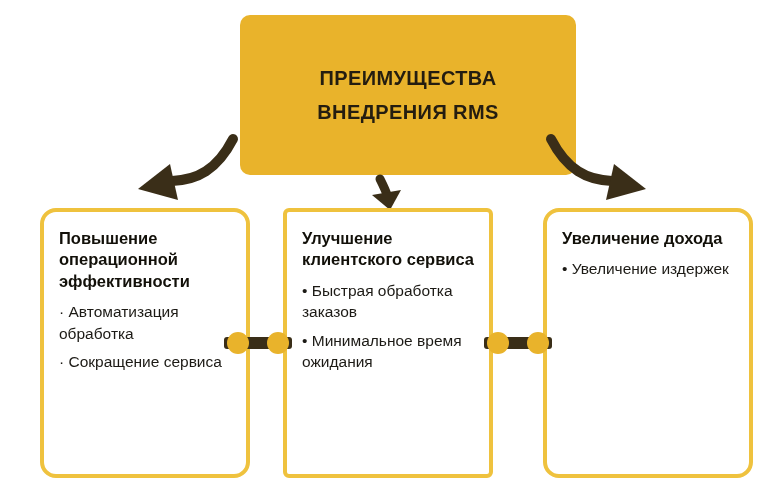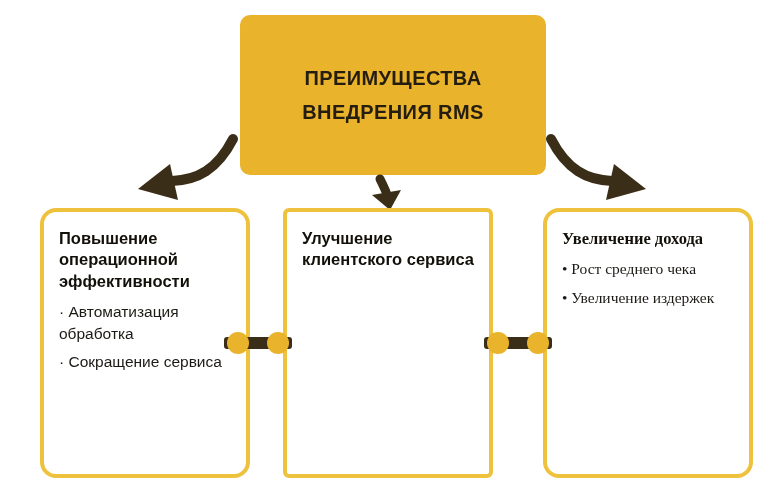--- a/index.html
+++ b/index.html
@@ -7,37 +7,37 @@
     --card-border:#efc23e;
     --arrow:#3a2e18;
     --text:#1c1a15;
   }
   html,body{margin:0;padding:0;background:#ffffff;}
   .canvas{
     position:relative;width:782px;height:500px;background:#ffffff;overflow:hidden;
     font-family:"Liberation Sans",sans-serif;color:var(--text);
   }
   .header-box{
-    position:absolute;left:240px;top:15px;width:306px;height:160px;
+    position:absolute;left:240px;top:15px;width:336px;height:160px;
     background:var(--accent);border-radius:10px;
     display:flex;align-items:center;justify-content:center;text-align:center;
     padding:0 34px;box-sizing:border-box;
   }
   .header-box .title{
     font-weight:700;font-size:20px;line-height:1.7;letter-spacing:.4px;color:#241d10;
   }
   .arrows{position:absolute;left:0;top:0;width:782px;height:500px;color:var(--arrow);pointer-events:none;}
   .card{
     position:absolute;top:208px;width:210px;height:270px;box-sizing:border-box;
     background:#ffffff;border:4px solid var(--card-border);border-radius:16px;
     padding:16px 15px;z-index:2;
   }
   .card.c1{left:40px;}
   .card.c2{left:283px;border-radius:6px;}
-  .card.c3{left:543px;font-family:Liberation Serif, serif;}
+  .card.c3{left:543px;}
   .card .card-title{
     font-weight:700;font-size:16.5px;line-height:1.3;color:#121009;margin:0 0 9px 0;
   }
   .card ul{list-style:none;margin:0;padding:0;}
   .card li{font-size:15.5px;line-height:1.38;margin:0 0 7px 0;color:var(--text);}
   .connector{position:absolute;z-index:3;width:68px;height:22px;top:332px;}
   .connector .bar{
     position:absolute;left:0;top:5px;width:68px;height:12px;background:var(--arrow);border-radius:3px;
   }
   .connector .dot{
@@ -76,26 +76,29 @@
   <div class="card c1">
     <p class="card-title">Повышение операционной эффективности</p>
     <ul>
       <li>· Автоматизация обработка</li>
       <li>· Сокращение сервиса</li>
     </ul>
   </div>
 
   <div class="card c2">
     <p class="card-title">Улучшение клиентского сервиса</p>
+    <ul>
+      <li>• Быстрая обработка заказов</li>
+      <li>• Минимальное время ожидания</li>
+    </ul>
   </div>
 
   <div class="card c3">
     <p class="card-title">Увеличение дохода</p>
     <ul>
-      <li>• Рост среднего чека</li>
       <li>• Увеличение издержек</li>
     </ul>
   </div>
 
   <div class="connector k1">
     <div class="bar"></div>
     <div class="dot left"></div>
     <div class="dot right"></div>
   </div>
   <div class="connector k2">

